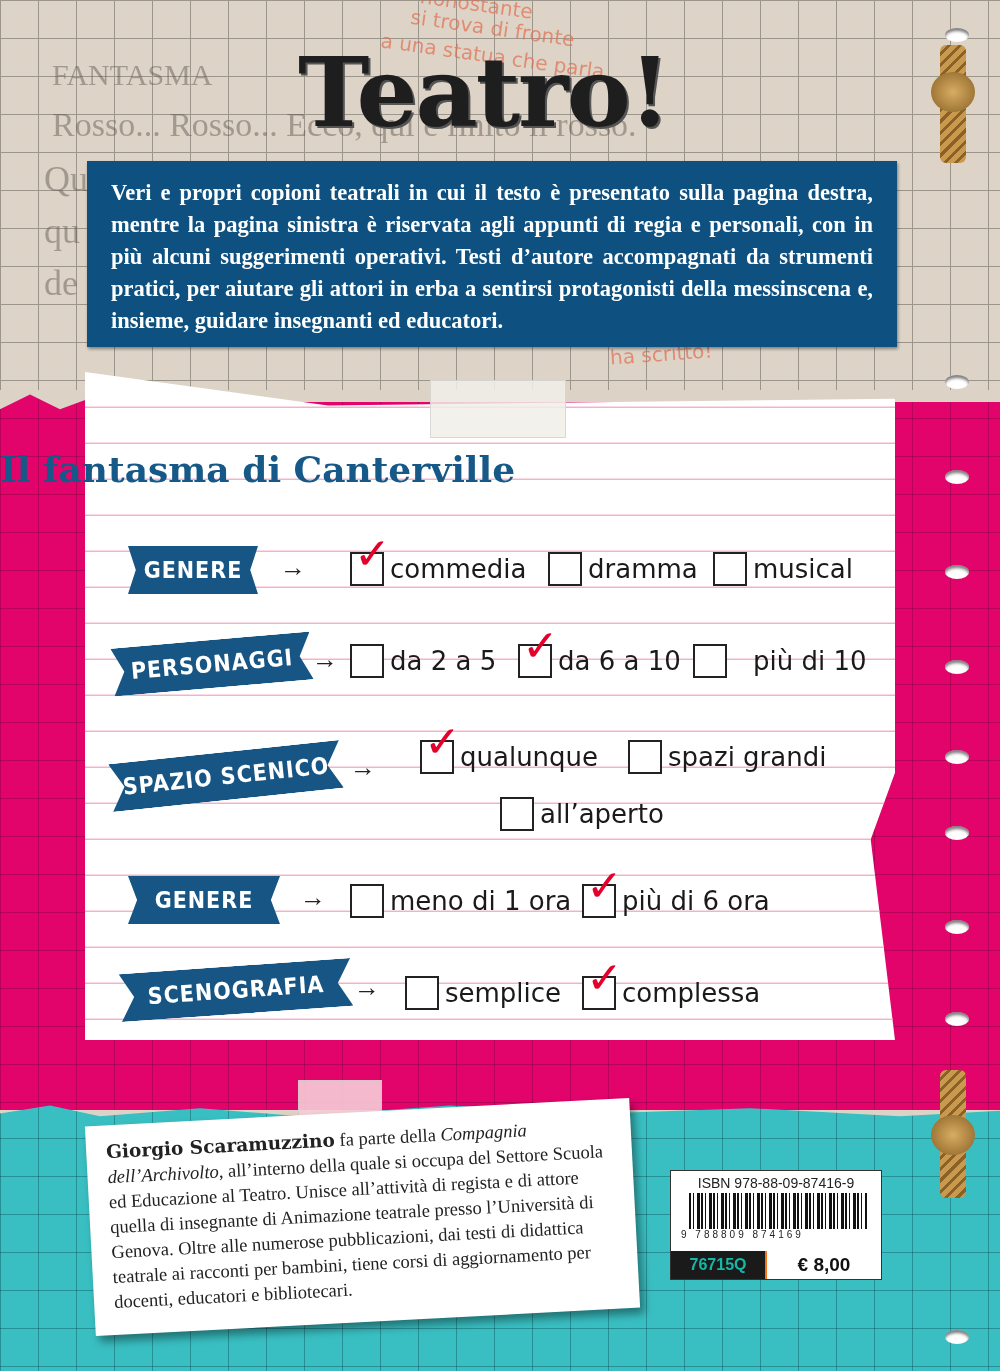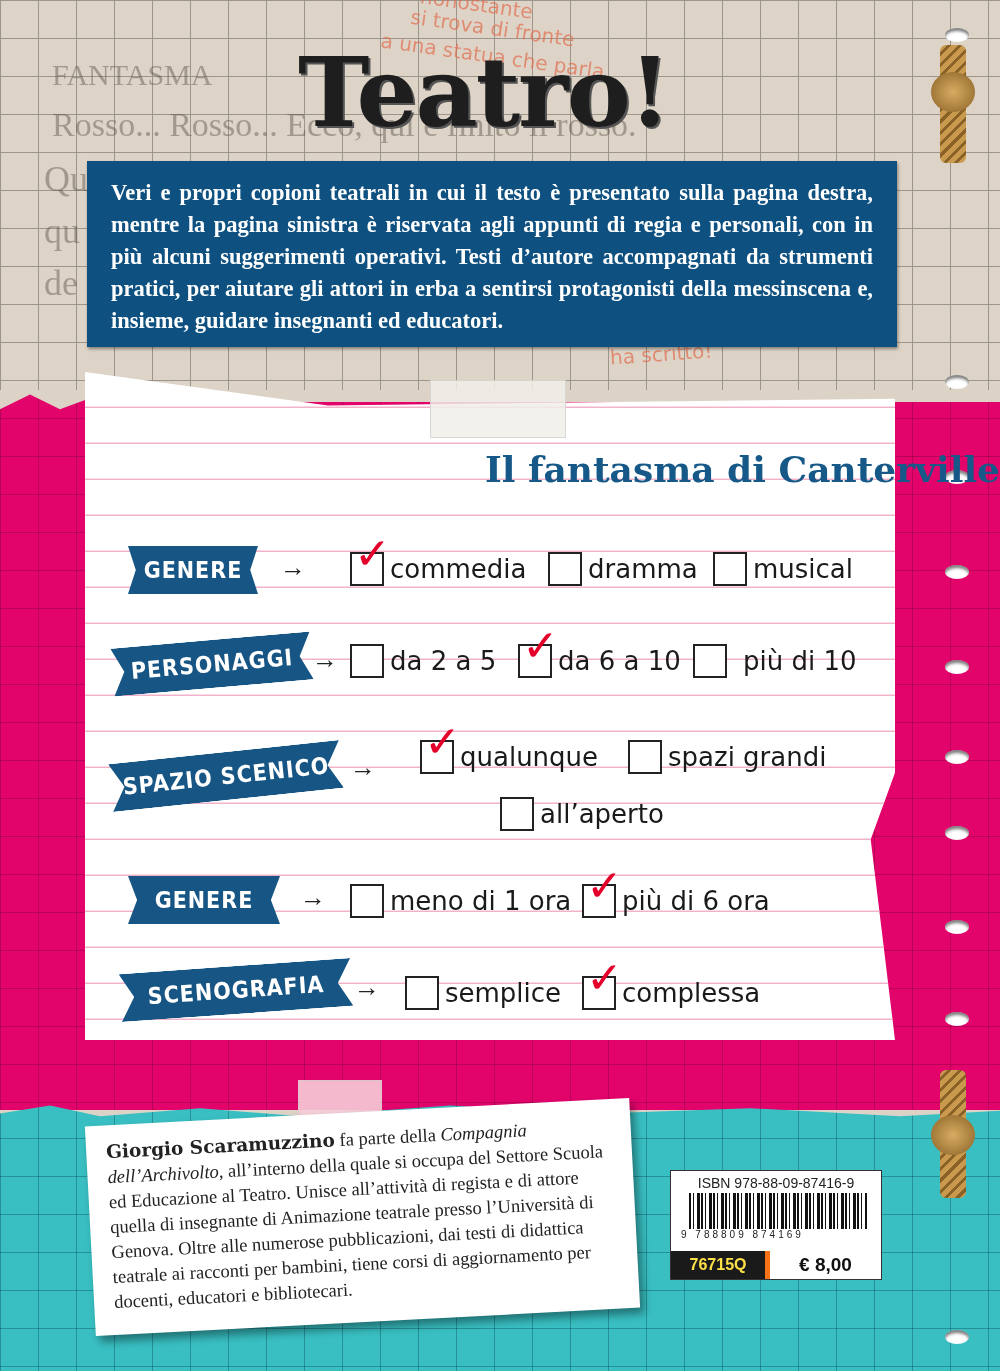--- a/index.html
+++ b/index.html
@@ -11,34 +11,34 @@
 .bgtext{position:absolute;font-family:"Liberation Serif",serif;color:rgba(90,80,70,.45)}
 .handnote{position:absolute;color:rgba(225,110,80,.7);font-family:"DejaVu Sans",sans-serif;font-size:20px;transform:rotate(8deg)}
 .logo{position:absolute;left:298px;top:36px;font-family:"DejaVu Serif",serif;font-weight:bold;font-size:96px;color:#1e1e1e;letter-spacing:-2px;text-shadow:2px 2px 0 #555}
 .blue-box{position:absolute;left:87px;top:161px;width:810px;height:186px;background:#0e5180;color:#fff;font-family:"Liberation Serif",serif;font-weight:bold;font-size:22.5px;line-height:32px;padding:16px 24px;text-align:justify;box-shadow:1px 2px 3px rgba(0,0,0,.4)}
 .holes{position:absolute;left:945px;top:0}
 .hole{position:absolute;width:24px;height:14px;border-radius:50%;background:#fff;box-shadow:inset 0 3px 3px rgba(0,0,0,.5)}
 .rope{position:absolute;width:26px;background:repeating-linear-gradient(135deg,#c99a4e 0 5px,#8a6126 5px 8px);border-radius:6px}
 .knot{position:absolute;width:44px;height:40px;border-radius:50%;background:radial-gradient(#d7ac62,#8a6126)}
 .card{position:absolute;left:85px;top:372px;width:810px;height:668px;background-color:#fff;background-image:linear-gradient(transparent 34px,#f1b3c9 35px);background-size:100% 36px;clip-path:polygon(0 0,30% 5%,100% 4%,100% 60%,97% 70%,100% 100%,0 100%);box-shadow:4px 6px 8px rgba(0,0,0,.35)}
 .tape{position:absolute;background:rgba(240,238,232,.85);border:1px solid rgba(200,200,200,.6)}
-.card-title{position:absolute;left:0;width:1000px;top:448px;text-align:right;font-family:"DejaVu Serif",serif;font-weight:bold;font-size:36px;color:#165887}
+.card-title{position:absolute;left:0;width:1000px;top:448px;text-align:left;font-family:"DejaVu Serif",serif;font-weight:bold;font-size:36px;color:#165887}
 .ribbon{position:absolute;background:#175684;color:#fff;font-family:"DejaVu Sans Condensed","DejaVu Sans",sans-serif;font-weight:bold;font-size:23px;letter-spacing:1px;text-align:center;line-height:48px;height:48px;clip-path:polygon(0 0,100% 0,94% 50%,100% 100%,0 100%,6% 50%)}
 .arrow{position:absolute;font-size:26px;color:#222}
 .opt{position:absolute;display:flex;align-items:center;gap:6px;font-family:"DejaVu Sans",sans-serif;font-size:26px;color:#1a1a1a}
 .box{width:34px;height:34px;border:2px solid #222;background:#fff;position:relative;flex:none}
 .check{position:absolute;left:2px;top:-22px;color:#e4002b;font-size:44px;font-weight:bold;line-height:1}
 .bio{position:absolute;left:90px;top:1112px;width:545px;height:210px;background:#fff;transform:rotate(-3deg);box-shadow:4px 6px 8px rgba(0,0,0,.4);padding:14px 18px 10px 20px;font-family:"Liberation Serif",serif;font-size:18.5px;line-height:25px;color:#222}
 .bio b{font-family:"DejaVu Serif",serif}
 .barcode{position:absolute;left:670px;top:1170px;width:212px;height:110px;background:#fff;border:1px solid #333}
 .isbn-text{position:absolute;left:0;right:0;top:4px;text-align:center;font-size:14px;color:#222}
 .bars{position:absolute;left:18px;top:22px;width:178px;height:36px;background:repeating-linear-gradient(90deg,#111 0 2px,#fff 2px 4px,#111 4px 5px,#fff 5px 8px,#111 8px 11px,#fff 11px 12px)}
 .ean{position:absolute;left:10px;top:58px;font-size:10px;letter-spacing:3px;color:#222}
-.code{position:absolute;left:0;bottom:0;width:94px;height:28px;background:#1a1a1a;color:#fde047;font-weight:bold;font-size:16px;text-align:center;line-height:28px}
-.price{position:absolute;left:94px;bottom:0;width:116px;height:28px;color:#111;font-weight:bold;font-size:19px;text-align:center;line-height:28px;border-left:5px solid #f97316}
+.code{position:absolute;left:0;bottom:0;width:94px;height:28px;background:#1a1a1a;color:#14b8a6;font-weight:bold;font-size:16px;text-align:center;line-height:28px}
+.price{position:absolute;left:94px;bottom:0;width:116px;height:28px;color:#111;font-weight:bold;font-size:19px;text-align:center;line-height:28px;border-left:2px solid #f97316}
 </style>
 </head>
 <body>
 
 <div class="grid top"></div>
 <div class="grid pink"></div>
 <div class="grid teal"></div>
 
 <div class="bgtext" style="left:52px;top:58px;font-size:30px;font-weight:normal">FANTASMA</div>
 <div class="bgtext" style="left:52px;top:106px;font-size:34px;white-space:nowrap">Rosso... Rosso... Ecco, qui è finito il rosso.</div>
@@ -100,21 +100,21 @@
     <span>da 2 a 5</span>
   </div>
 <div class="opt" style="left:518px;top:644px">
     <div class="box">
       <span class="check">✓</span>
     </div>
     <span>da 6 a 10</span>
   </div>
 <div class="opt" style="left:693px;top:644px">
     <div class="box"></div>
-    <span style="margin-left:10px">più di 10</span>
+    <span style="margin-left:20px">più di 10</span>
   </div>
 
 <div class="ribbon" style="left:110px;top:752px;width:232px;transform:rotate(-6deg)">SPAZIO SCENICO</div>
 <div class="arrow" style="left:350px;top:752px">→</div>
 <div class="opt" style="left:420px;top:740px">
     <div class="box">
       <span class="check">✓</span>
     </div>
     <span>qualunque</span>
   </div>

